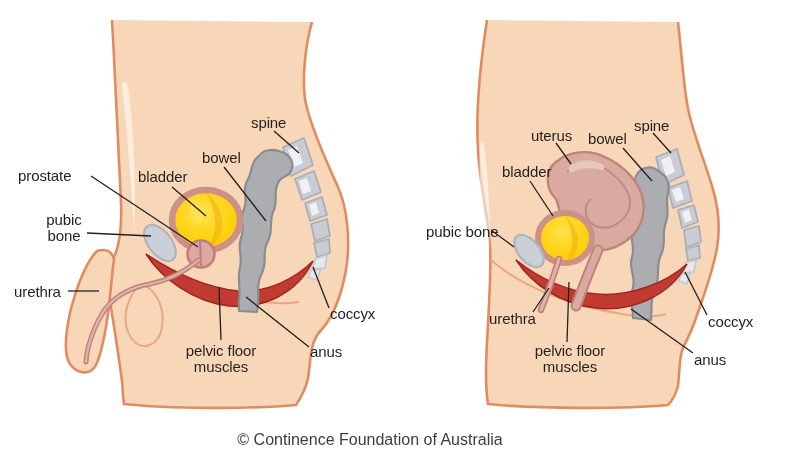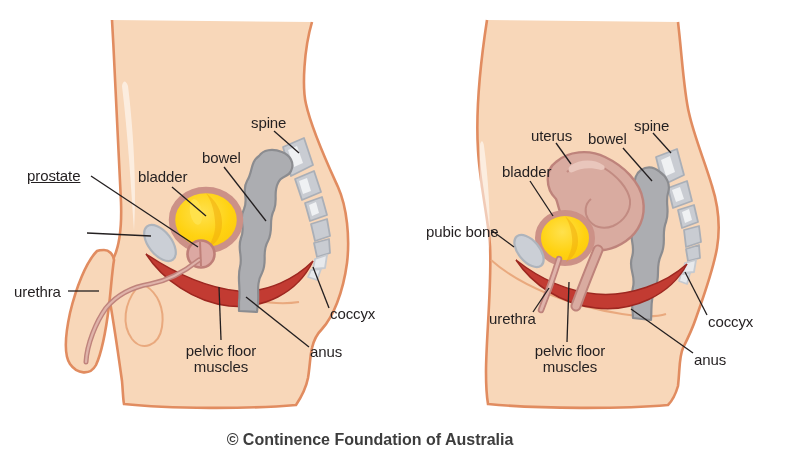--- a/index.html
+++ b/index.html
@@ -3,21 +3,21 @@
 <meta charset="utf-8">
 <style>
   html,body{margin:0;padding:0;background:#ffffff;}
   .stage{position:relative;width:800px;height:474px;background:#ffffff;overflow:hidden;
          font-family:"Liberation Sans",sans-serif;}
   .stage svg{position:absolute;left:0;top:0;}
   .lbl{position:absolute;font-size:15px;line-height:1.06;color:#231f20;
        white-space:pre-line;letter-spacing:-0.1px;}
   .lbl.center{text-align:center;}
   .credit{position:absolute;left:0;top:431px;width:740px;text-align:center;
-          font-size:16px;color:#3d3d3d;font-weight:bold;}
+          font-size:16px;color:#3d3d3d;}
 </style>
 </head>
 <body>
 
 <div class="stage">
 
 <svg width="800" height="474" viewBox="0 0 800 474">
   <defs>
     <radialGradient id="bladderGrad" cx="45%" cy="38%" r="75%">
       <stop offset="0%" stop-color="#FFE14D"></stop>
@@ -153,24 +153,26 @@
       <path d="M530,181 L553,216"></path>
       <path d="M491,230 L514,247"></path>
       <path d="M533,312 L549,288"></path>
       <path d="M567,342 L569,282"></path>
       <path d="M707,315 L685,272"></path>
       <path d="M693,353 L631,309"></path>
     </g>
   </g>
 </svg>
 
-<div class="lbl" style="left:27px;top:168px;text-decoration:underline;">prostate</div>
+<div class="lbl" style="left:18px;top:168px;">prostate</div>
 <div class="lbl" style="left:138px;top:169px;">bladder</div>
 <div class="lbl" style="left:202px;top:150px;">bowel</div>
 <div class="lbl" style="left:251px;top:115px;">spine</div>
+<div class="lbl center" style="left:38px;top:212px;width:52px;">pubic
+bone</div>
 <div class="lbl" style="left:14px;top:284px;">urethra</div>
 <div class="lbl center" style="left:178px;top:343px;width:86px;">pelvic floor
 muscles</div>
 <div class="lbl" style="left:310px;top:344px;">anus</div>
 <div class="lbl" style="left:330px;top:306px;">coccyx</div>
 
 <div class="lbl" style="left:531px;top:128px;">uterus</div>
 <div class="lbl" style="left:588px;top:131px;">bowel</div>
 <div class="lbl" style="left:634px;top:118px;">spine</div>
 <div class="lbl" style="left:502px;top:164px;">bladder</div>

